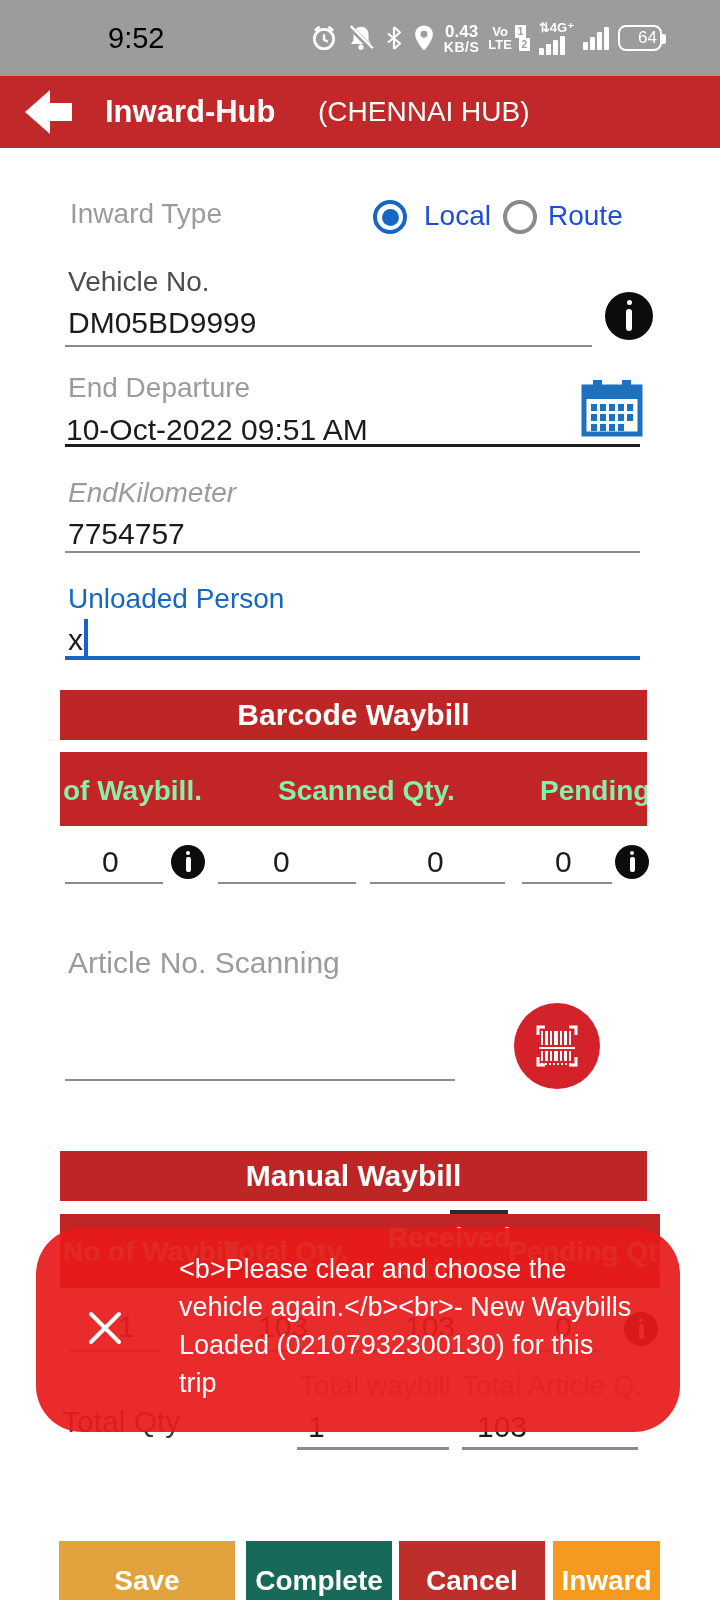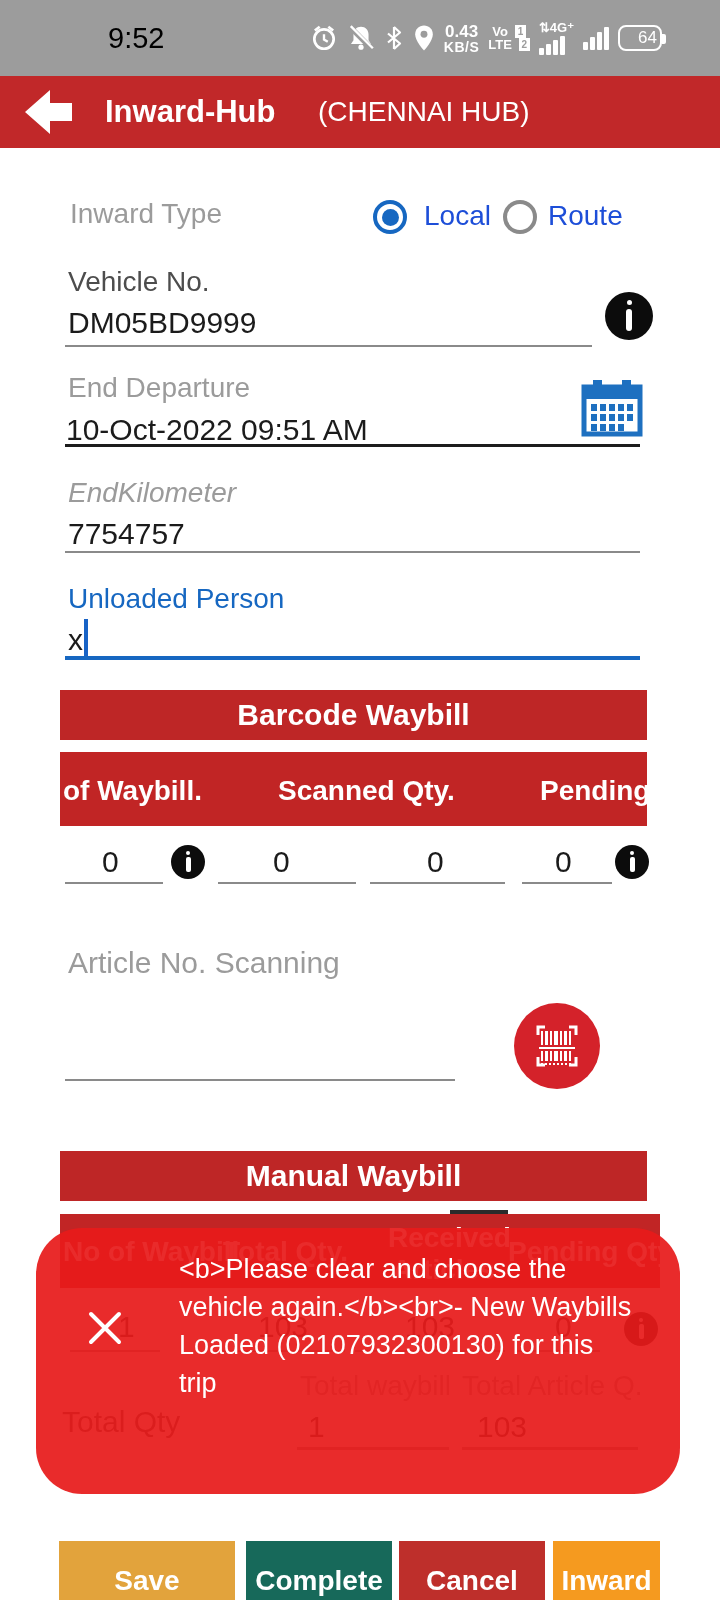--- a/index.html
+++ b/index.html
@@ -37,27 +37,27 @@
   .radio-dot { width:17px; height:17px; border-radius:50%; background:#1667c1; }
   .radio-lbl { color:#1d4ed8; font-size:28px; }
   .info-circ { width:48px; height:48px; border-radius:50%; background:#0c0c0c; }
   .info-circ .dot { position:absolute; left:22px; top:8px; width:5px; height:5px; border-radius:50%; background:#fff; }
   .info-circ .stem { position:absolute; left:21px; top:17px; width:6px; height:22px; border-radius:3px; background:#fff; }
   .info-sm { width:34px; height:34px; border-radius:50%; background:#0c0c0c; }
   .info-sm .dot { position:absolute; left:15px; top:6px; width:4px; height:4px; border-radius:50%; background:#fff; }
   .info-sm .stem { position:absolute; left:14.5px; top:12px; width:5px; height:15px; border-radius:2px; background:#fff; }
 
   .banner { left:60px; width:587px; height:50px; background:#be2626; color:#fff; font-size:30px; font-weight:bold; text-align:center; line-height:50px; }
-  .band { background:#c12525; color:#ffffff; overflow:hidden;padding-left:6px; }
+  .band { background:#c12525; color:#86efac; overflow:hidden;padding-left:6px; }
   .band span { position:absolute; font-size:28px; font-weight:bold; white-space:nowrap; }
 
   .cursor { width:4px; height:38px; background:#1863c6; }
 
   
-  #toast { left:36px; top:1228px; width:644px; height:266px; background:rgba(231,27,27,0.93); border-radius:46px; }
+  #toast { left:36px; top:1228px; width:644px; height:204px; background:rgba(231,27,27,0.93); border-radius:46px; }
   .toast-line { position:absolute; left:143px; color:#ffffff; font-size:27px; white-space:nowrap; }
 
   .btn { position:absolute; top:1541px; height:80px; color:#fff; font-size:28px; font-weight:bold; text-align:center; line-height:76px; border:none; }
 </style>
 </head>
 <body>
 
 <div id="screen">
 
   <div class="abs" id="statusbar">

